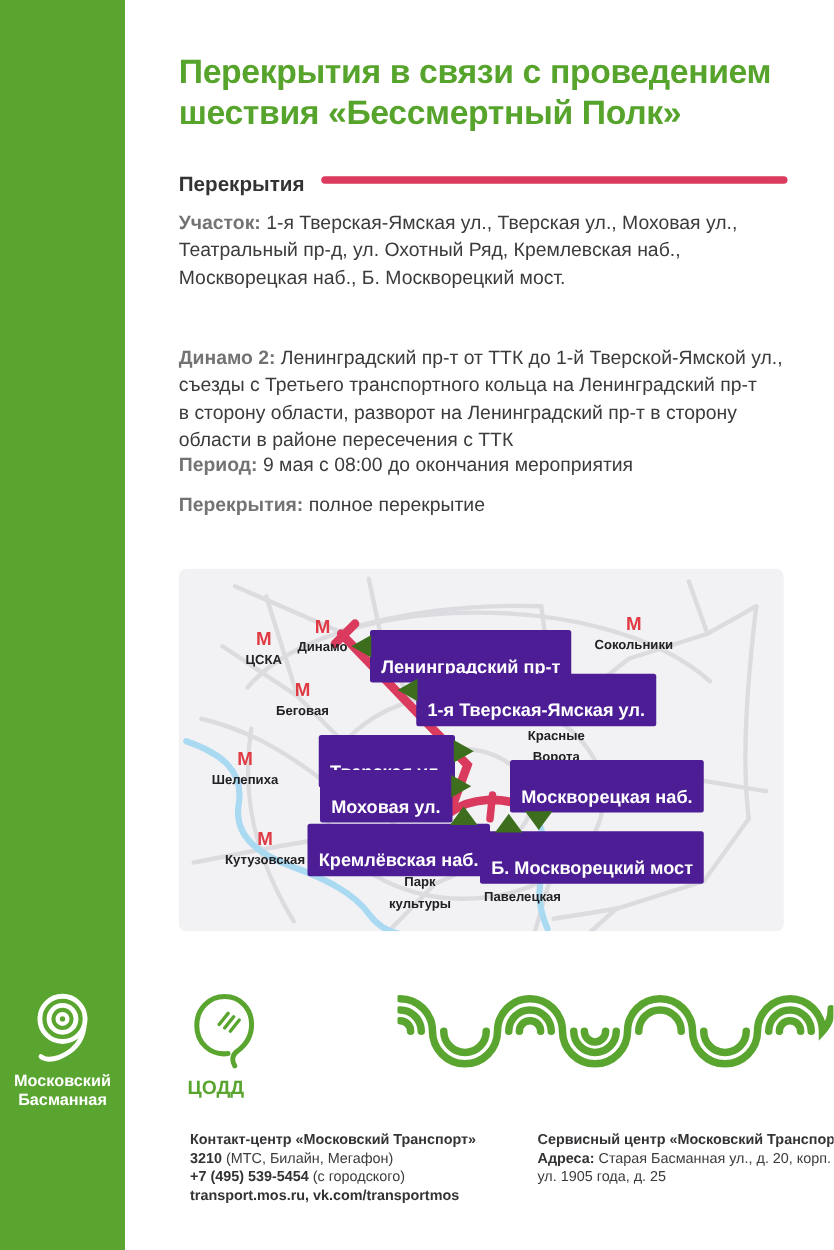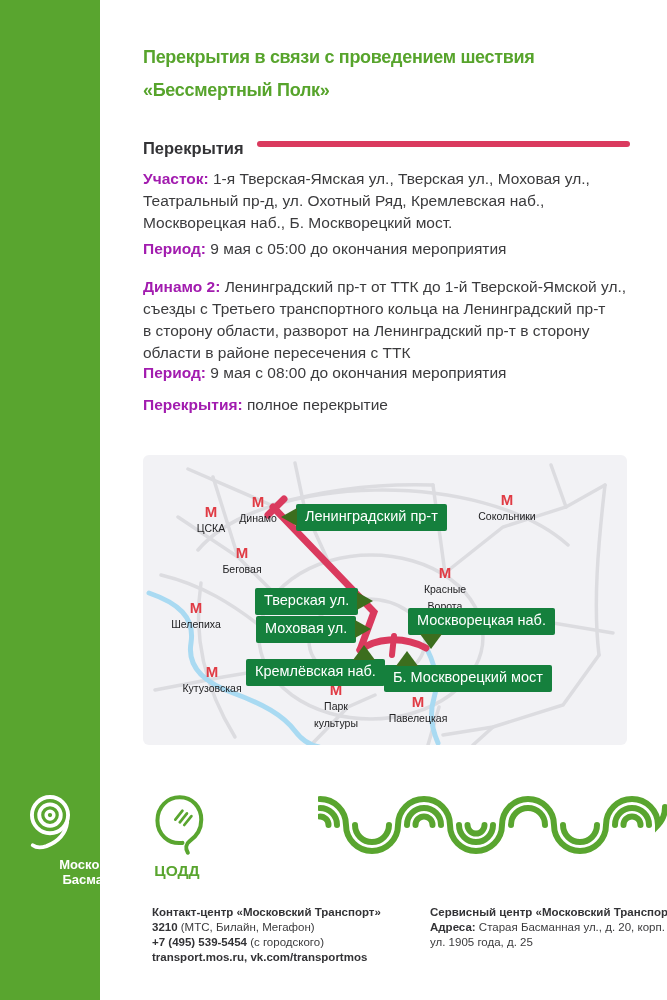--- a/index.html
+++ b/index.html
@@ -2,57 +2,57 @@
 <html><head>
 <meta charset="utf-8">
 <style>
   html,body{margin:0;padding:0;background:#ffffff;}
   .poster{position:relative;width:667px;height:1000px;background:#ffffff;overflow:hidden;
           font-family:"Liberation Sans","DejaVu Sans",sans-serif;}
   
   .sidebar{position:absolute;left:0;top:0;width:100px;height:1000px;background:#59a52f;}
   .mt-logo{position:absolute;left:24px;top:791px;}
   .mt-text{position:absolute;left:0;top:857px;width:100px;text-align:center;color:#ffffff;
-           font-size:13px;font-weight:bold;line-height:15px;margin-left:48px;}
-  
-  .title{position:absolute;left:143px;top:41px;width:515px;color:#57a42c;font-size:18px;
+           font-size:13px;font-weight:bold;line-height:15px;}
+  
+  .title{position:absolute;left:143px;top:41px;width:515px;color:#57a42c;font-size:27px;
          font-weight:bold;line-height:33px;letter-spacing:-0.3px;}
   
   .sec-head{position:absolute;left:143px;top:139px;width:487px;display:flex;align-items:flex-start;}
   .sec-head .h{font-size:16.5px;font-weight:bold;color:#333336;white-space:nowrap;}
   .sec-head .rule{flex:1;height:6px;background:#da3a5e;border-radius:3px;margin-left:13px;margin-top:2px;}
   
   .blk{position:absolute;left:143px;width:495px;font-size:15.5px;line-height:22px;color:#3b3b3d;}
-  .blk b{font-weight:bold;color:#a21caf;}
+  .blk b{font-weight:bold;color:#737373;}
   .blk .t{white-space:pre-line;}
   
   .map{position:absolute;left:143px;top:455px;width:484px;height:290px;background:#f2f2f5;
        border-radius:6px;overflow:hidden;}
   .map svg{position:absolute;left:0;top:0;}
   .station{position:absolute;text-align:center;line-height:1.05;}
   .station .m{display:block;color:#e03b44;font-weight:bold;font-size:15px;line-height:14px;}
-  .station .sname{font-weight:normal;font-size:10.5px;color:#222224;}
-  .mlabel{position:absolute;background:#15803d;color:#ffffff;font-weight:normal;font-size:14.5px;
-          line-height:19px;padding:3px 9px;border-radius:2px;white-space:nowrap;height:27px;
+  .station .sname{font-weight:bold;font-size:10.5px;color:#222224;}
+  .mlabel{position:absolute;background:#4c1d95;color:#ffffff;font-weight:bold;font-size:14.5px;
+          line-height:19px;padding:21px 9px;border-radius:2px;white-space:nowrap;height:27px;
           box-sizing:border-box;}
   .mlabel::before,.mlabel::after{content:"";position:absolute;width:0;height:0;}
   .pt-left::before{left:-15px;top:4px;border-top:9px solid transparent;border-bottom:9px solid transparent;
           border-right:16px solid #3c6e1e;}
   .pt-right::after{right:-15px;top:4px;border-top:9px solid transparent;border-bottom:9px solid transparent;
           border-left:16px solid #3c6e1e;}
   .pt-down::after{bottom:-14px;left:12px;border-left:11px solid transparent;border-right:11px solid transparent;
           border-top:15px solid #3c6e1e;}
   .pt-up::before{top:-14px;left:12px;border-left:11px solid transparent;border-right:11px solid transparent;
           border-bottom:15px solid #3c6e1e;}
   .pt-up-right::before{content:"";position:absolute;top:-14px;right:10px;left:auto;
           border-left:11px solid transparent;border-right:11px solid transparent;
           border-bottom:15px solid #3c6e1e;}
   
   .codd-logo{position:absolute;left:152px;top:791px;}
-  .codd-text{position:absolute;left:150px;top:862px;width:54px;text-align:center;color:#59a52f;
+  .codd-text{position:absolute;left:150px;top:862px;width:54px;text-align:left;color:#59a52f;
              font-size:15.5px;font-weight:bold;}
   .wave{position:absolute;left:318px;top:791px;}
   
   .f-col{position:absolute;top:905px;font-size:11.5px;line-height:15px;color:#3b3b3d;}
   .f-col div{white-space:nowrap;}
   .f-col b{color:#333336;}
   .f-contact{left:152px;}
   .f-service{left:430px;}
 </style>
 </head>
@@ -78,24 +78,20 @@
   <div class="sec-head">
     <span class="h">Перекрытия</span>
     <span class="rule"></span>
   </div>
 
   <div class="blk" style="top:168px">
     <b>Участок:</b>
     <span class="t">1-я Тверская-Ямская ул., Тверская ул., Моховая ул.,
 Театральный пр-д, ул. Охотный Ряд, Кремлевская наб.,
 Москворецкая наб., Б. Москворецкий мост.</span>
-  </div>
-  <div class="blk" style="top:238px">
-    <b>Период:</b>
-    <span class="t">9 мая с 05:00 до окончания мероприятия</span>
   </div>
   <div class="blk" style="top:276px">
     <b>Динамо 2:</b>
     <span class="t">Ленинградский пр-т от ТТК до 1-й Тверской-Ямской ул.,
 съезды с Третьего транспортного кольца на Ленинградский пр-т
 в сторону области, разворот на Ленинградский пр-т в сторону
 области в районе пересечения с ТТК</span>
   </div>
   <div class="blk" style="top:362px">
     <b>Период:</b>
@@ -176,20 +172,21 @@
     <div class="station" style="left:164px;top:228px;width:58px">
       <span class="m">М</span>
       <span class="sname">Парк культуры</span>
     </div>
     <div class="station" style="left:239px;top:240px;width:72px">
       <span class="m">М</span>
       <span class="sname">Павелецкая</span>
     </div>
 
     <div class="mlabel pt-left" style="left:153px;top:49px">Ленинградский пр-т</div>
+    <div class="mlabel pt-left" style="left:190px;top:84px">1-я Тверская-Ямская ул.</div>
     <div class="mlabel pt-right" style="left:112px;top:133px">Тверская ул.</div>
     <div class="mlabel pt-right" style="left:113px;top:161px">Моховая ул.</div>
     <div class="mlabel pt-down" style="left:265px;top:153px">Москворецкая наб.</div>
     <div class="mlabel pt-up-right" style="left:103px;top:204px">Кремлёвская наб.</div>
     <div class="mlabel pt-up" style="left:241px;top:210px">Б. Москворецкий мост</div>
   </div>
 
   <svg class="codd-logo" width="52" height="68" viewBox="0 0 58 76" fill="none">
     <path d="M 34,58 C 18,60 6,48 6,33 C 6,18 17,7 31,7 C 45,7 55,18 55,32 C 55,43 49,51 42,56 C 38,59 37,64 40,69" stroke="#59a52f" stroke-width="4.5" stroke-linecap="round"></path>
     <g stroke="#59a52f" stroke-width="3" stroke-linecap="round">

